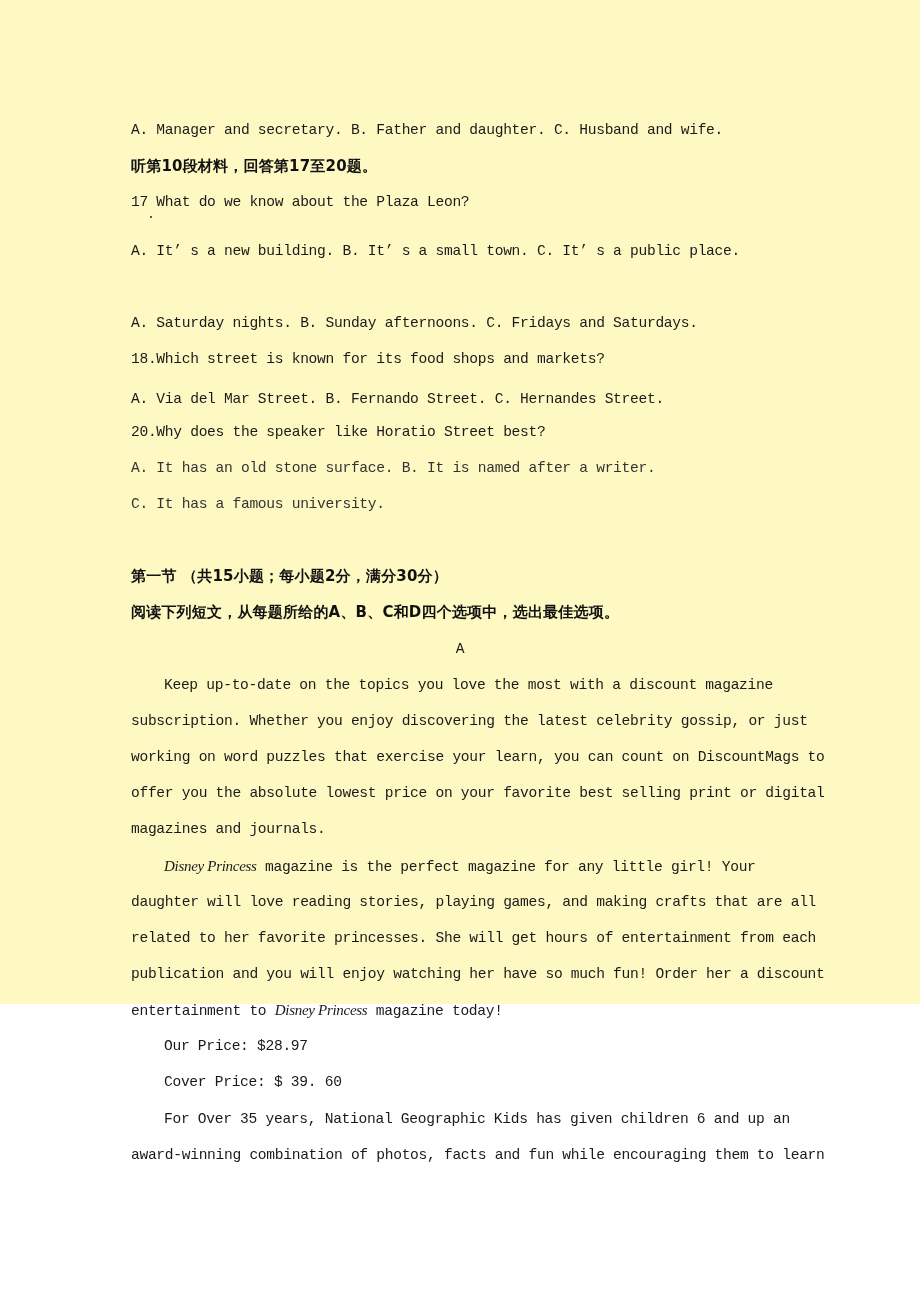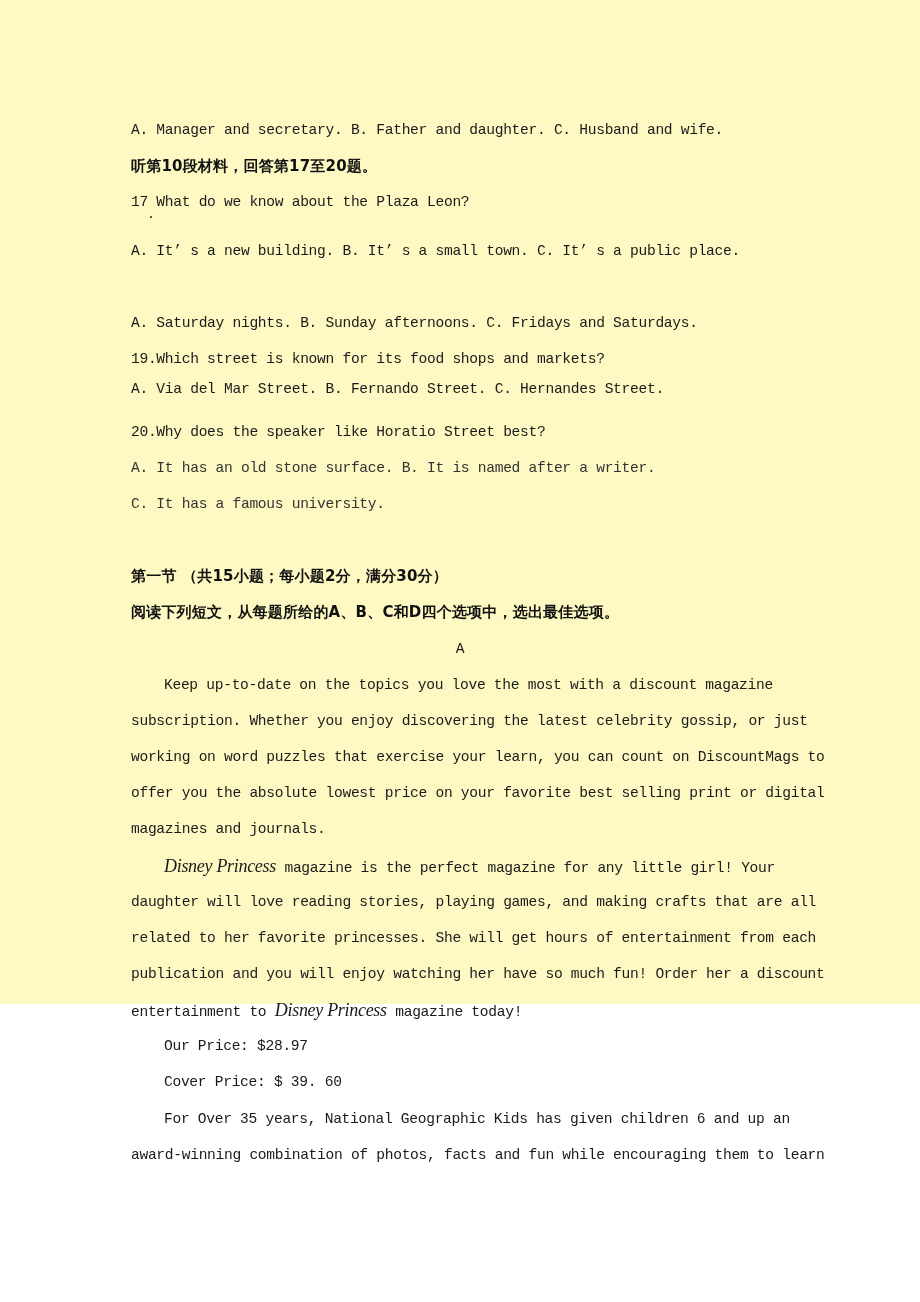--- a/index.html
+++ b/index.html
@@ -20,41 +20,41 @@
     font-family: "DejaVu Sans", "Liberation Sans", sans-serif;
     font-weight: bold;
     font-size: 15px;
     letter-spacing: 0.2px;
     color: #111;
   }
   .indent { left: 164px; }
   .center { left: 0; width: 920px; text-align: center; }
   .just { width: 658px; text-align: justify; text-align-last: justify; }
   .just.indent { width: 625px; }
-  em { font-family: "Liberation Serif", "DejaVu Serif", serif; font-size: 18px; }
+  em { font-family: "Liberation Serif", "DejaVu Serif", serif; font-size: 15px; }
   .dot { position: absolute; left: 150px; top: 216px; width: 2px; height: 2px; background: #222; border-radius: 1px; }
 </style>
 </head>
 <body>
 
 <div class="page">
 
   <div class="line" style="top:121px;">A. Manager and secretary. B. Father and daughter. C. Husband and wife.</div>
 
   <div class="line cn" style="top:157px;">听第10段材料，回答第17至20题。</div>
 
   <div class="line" style="top:193px;">17 What do we know about the Plaza Leon?</div>
   <div class="dot"></div>
 
   <div class="line" style="top:242px;">A. It’ s a new building. B. It’ s a small town. C. It’ s a public place.</div>
 
   <div class="line" style="top:314px;">A. Saturday nights. B. Sunday afternoons. C. Fridays and Saturdays.</div>
 
-  <div class="line" style="top:350px;">19.Which street is known for its food shops and markets?</div>
-  <div class="line" style="top:380px;text-align:right;">A. Via del Mar Street. B. Fernando Street. C. Hernandes Street.</div>
+  <div class="line" style="top:350px;">18.Which street is known for its food shops and markets?</div>
+  <div class="line" style="top:390px;text-align:right;">A. Via del Mar Street. B. Fernando Street. C. Hernandes Street.</div>
 
   <div class="line" style="top:423px;">20.Why does the speaker like Horatio Street best?</div>
   <div class="line gray" style="top:459px;">A. It has an old stone surface. B. It is named after a writer.</div>
   <div class="line gray" style="top:495px;">C. It has a famous university.</div>
 
   <div class="line cn" style="top:567px;">第一节 （共15小题；每小题2分，满分30分）</div>
   <div class="line cn" style="top:603px;">阅读下列短文，从每题所给的A、B、C和D四个选项中，选出最佳选项。</div>
 
   <div class="line center" style="top:640px;">A</div>
 

